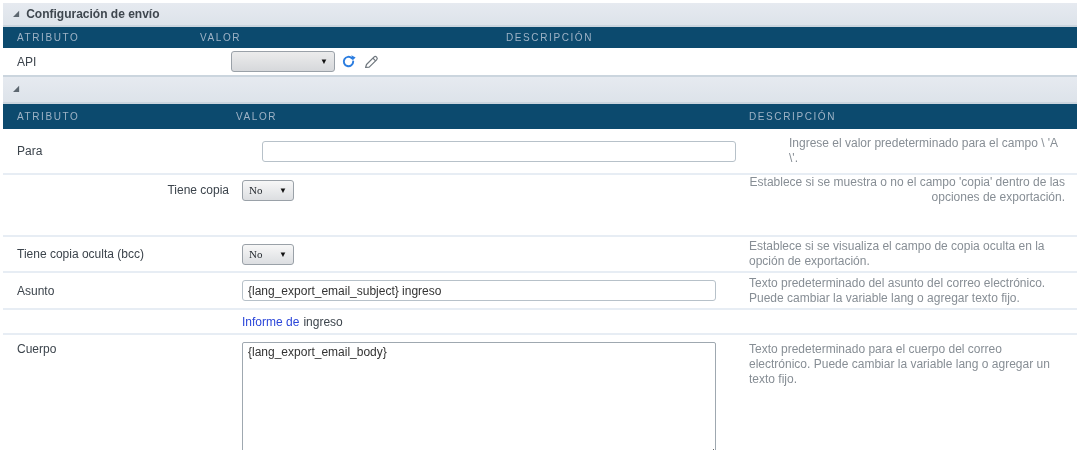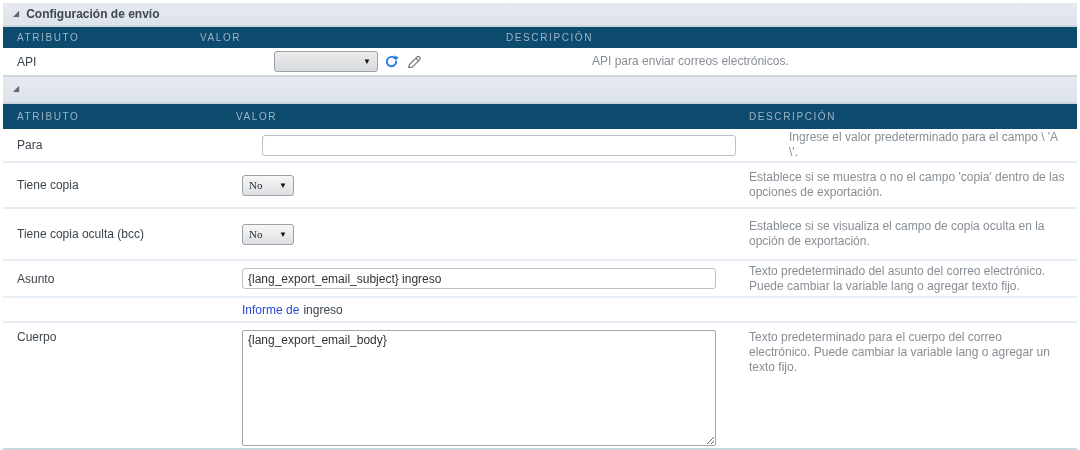--- a/index.html
+++ b/index.html
@@ -27,24 +27,24 @@
   .c2 { padding-left:7px; }
   .c3 { padding-left:8px; padding-right:12px; }
 
   .frow { background:#fff; align-items:center; }
   .frow + .frow { border-top:2px solid #e7edf4; }
   .lbl { color:#3c444c; font-size:12px; }
   .desc { color:#878e95; font-size:12px; line-height:15px; }
   .valcell { display:flex; align-items:center; padding-left:13px; }
   .t1 .valcell { padding-left:0; }
 
-  .row-api  { height:27px;gap:43px; }
-  .row-para { height:32px;gap:20px; }
-  .row-cc   { height:46px; }
-  .row-bcc  { height:52px; }
+  .row-api  { height:27px; }
+  .row-para { height:44px;gap:20px; }
+  .row-cc   { height:22px;text-align:right; }
+  .row-bcc  { height:36px;margin-top:40px; }
   .row-subj { height:37px; }
   .row-rep  { height:25px; }
   .row-body { height:127px; align-items:flex-start; }
   .row-body > div { padding-top:7px; }
 
   
   .selectbox { display:inline-flex; align-items:center; justify-content:space-between;
                height:21px; background:linear-gradient(#f7f7f7,#dcdee1); border:1px solid #9aa1a8;
                border-radius:3px; padding:0 6px; cursor:default; }
   .sel-text { font-size:11px; color:#23282d; }
@@ -95,21 +95,20 @@
               <polygon points="11.0,1.2 15.6,3.6 12.2,6.8" fill="#2b7de0"></polygon>
             </svg>
           </span>
           <span class="icon-btn">
             <svg width="16" height="16" viewBox="0 0 16 16">
               <path d="M2.6 13.5 L3.5 10.5 L10.9 3.1 a1.9 1.9 0 0 1 2.7 2.7 L6.2 13.2 Z" fill="#ffffff" stroke="#6e767d" stroke-width="1.2" stroke-linejoin="round"></path>
               <path d="M9.9 4.1 l2.7 2.7" fill="none" stroke="#6e767d" stroke-width="1.2"></path>
             </svg>
           </span>
         </div>
-        <div class="c3 desc">API para enviar correos electrónicos.</div>
       </div>
     </div>
   </section>
 
   <section>
     <div class="sec-hd tall">
       <span class="tri">◢</span>
     </div>
 
     <div class="tbl">

